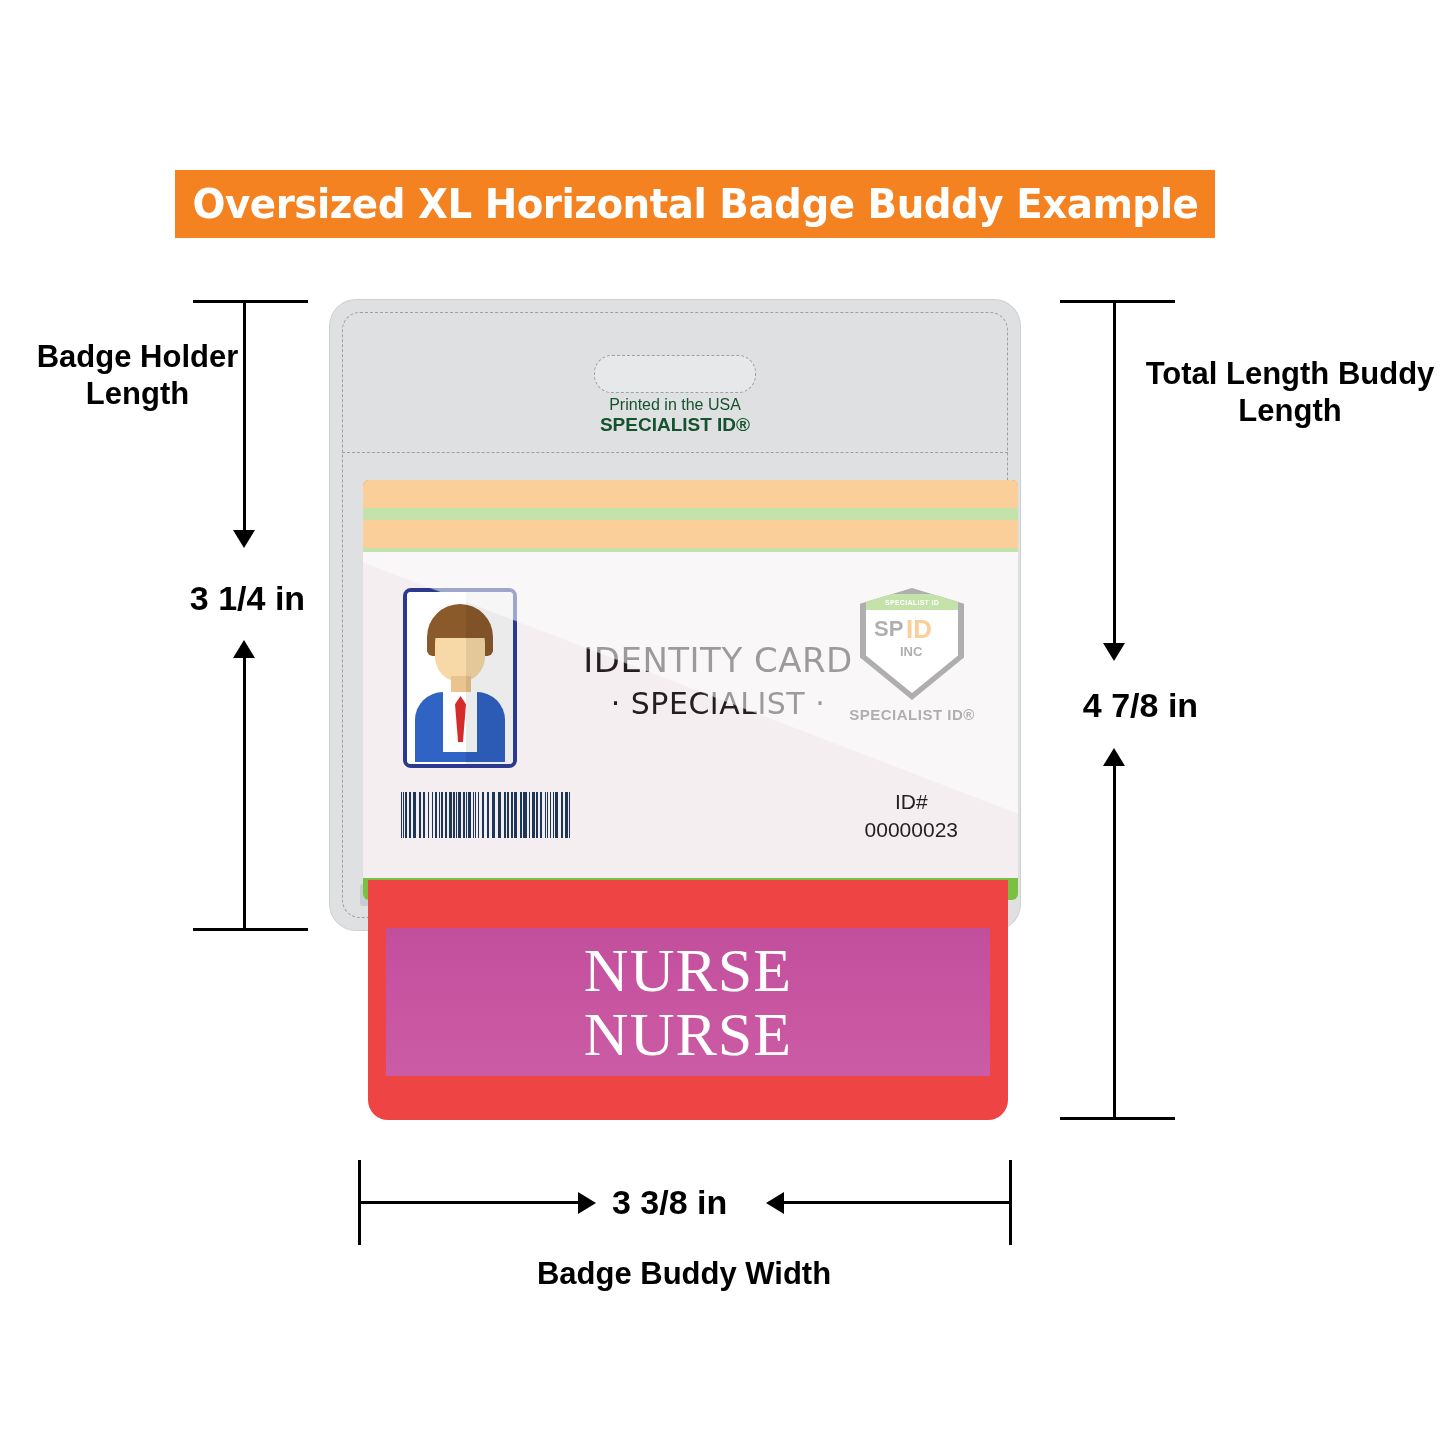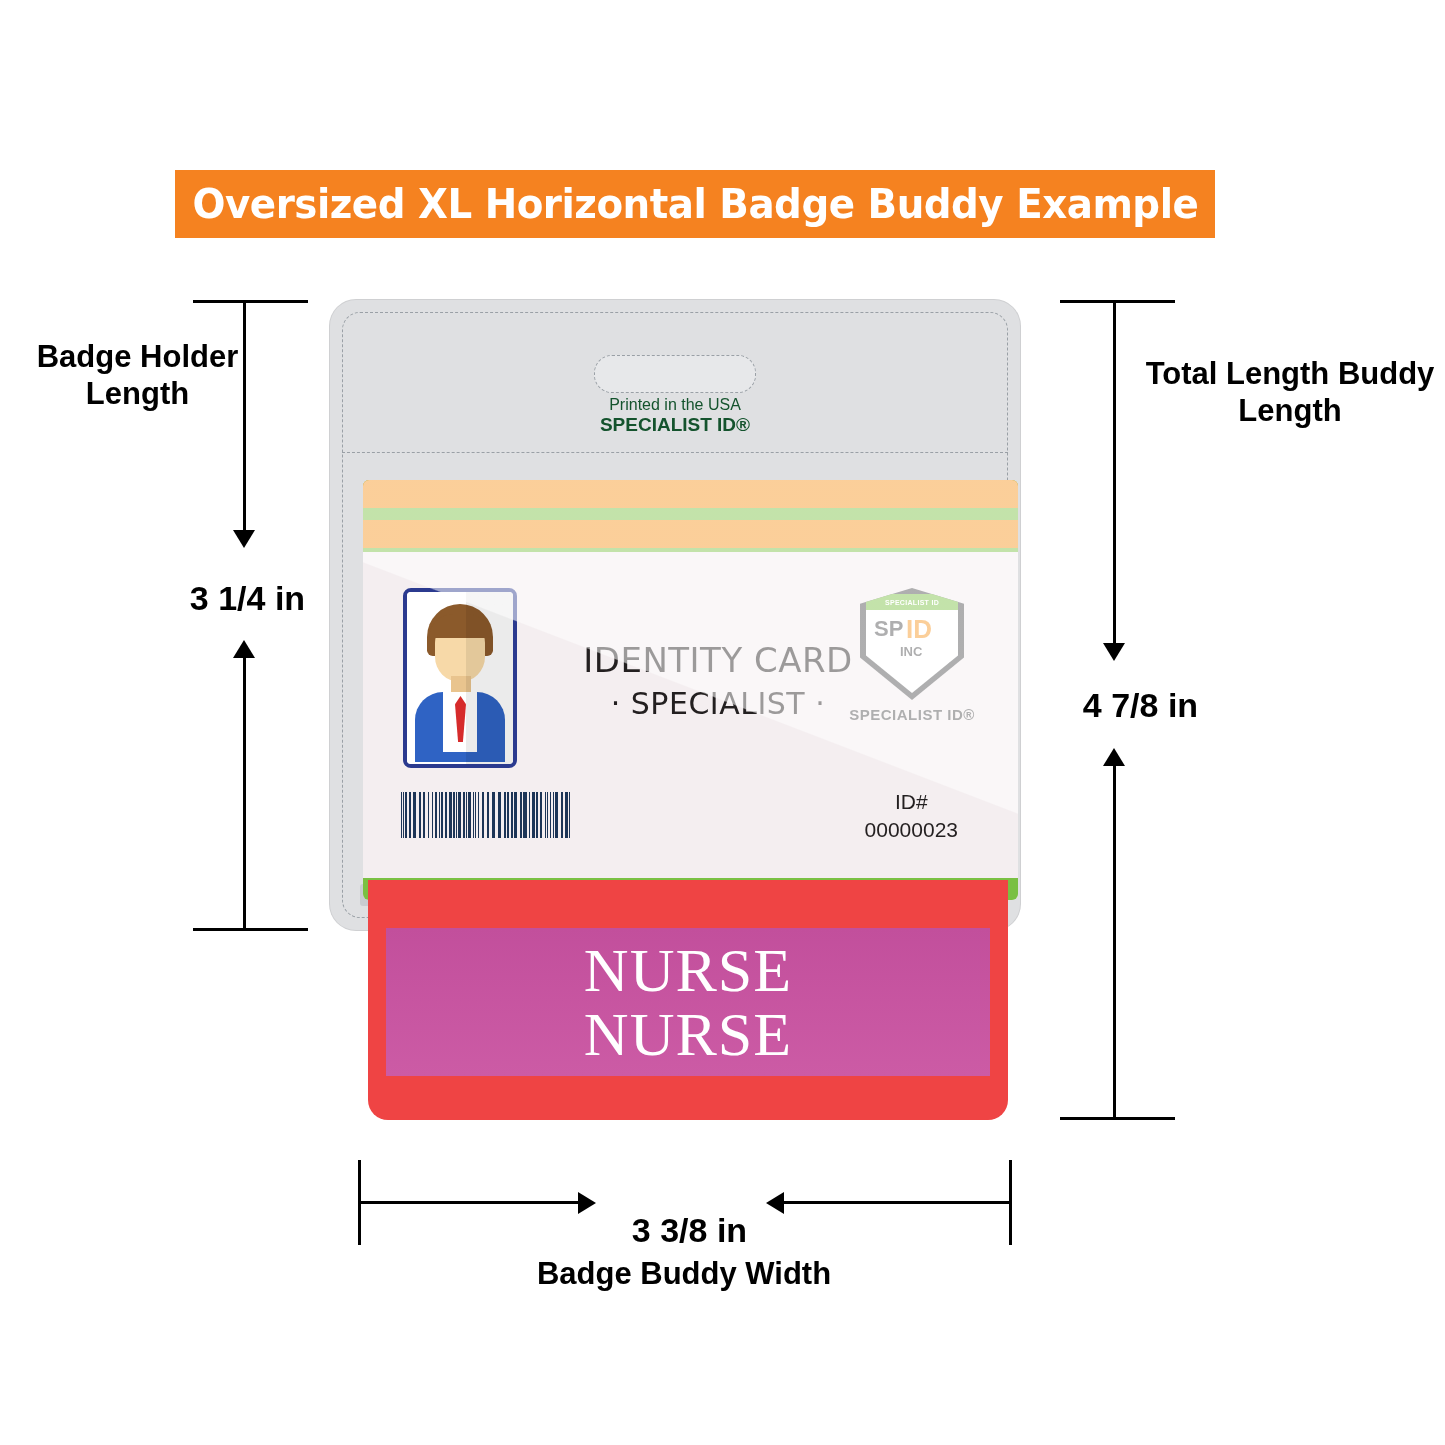--- a/index.html
+++ b/index.html
@@ -567,19 +567,19 @@
 <div class="ann-text" style="left:1053px; top:685px; width:175px; font-size:34px; text-align:center;">4 7/8 in</div>
 
 <div class="arrow-up" style="left:1103px; top:748px;"></div>
 <div class="vline" style="left:1113px; top:764px; height:355px;"></div>
 <div class="cap" style="left:1060px; top:1117px; width:115px;"></div>
 
 <div class="vline" style="left:358px; top:1160px; height:85px;"></div>
 <div class="hline" style="left:358px; top:1201px; width:222px;"></div>
 <div class="arrow-right" style="left:578px; top:1192px;"></div>
 
-<div class="ann-text" style="left:612px; top:1210px; width:155px; font-size:34px; text-align:center;">3 3/8 in</div>
+<div class="ann-text" style="left:612px; top:1182px; width:155px; font-size:34px; text-align:left;">3 3/8 in</div>
 
 <div class="arrow-left" style="left:766px; top:1192px;"></div>
 <div class="hline" style="left:784px; top:1201px; width:228px;"></div>
 <div class="vline" style="left:1009px; top:1160px; height:85px;"></div>
 
 <div class="ann-text" style="left:484px; top:1255px; width:400px; font-size:31px; text-align:center;">Badge Buddy Width</div>
 
 </body></html>

